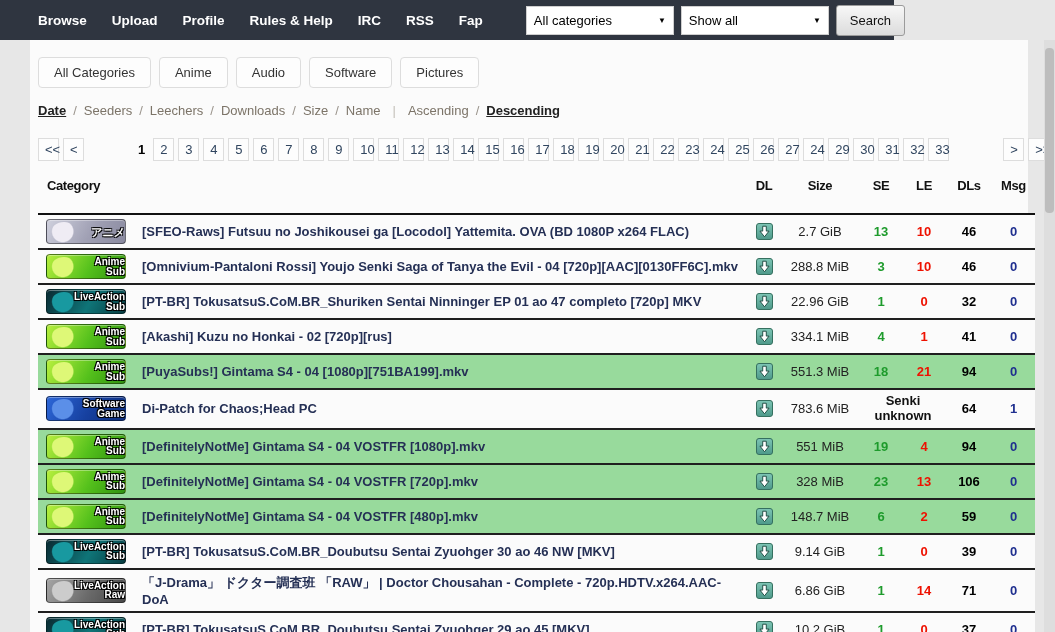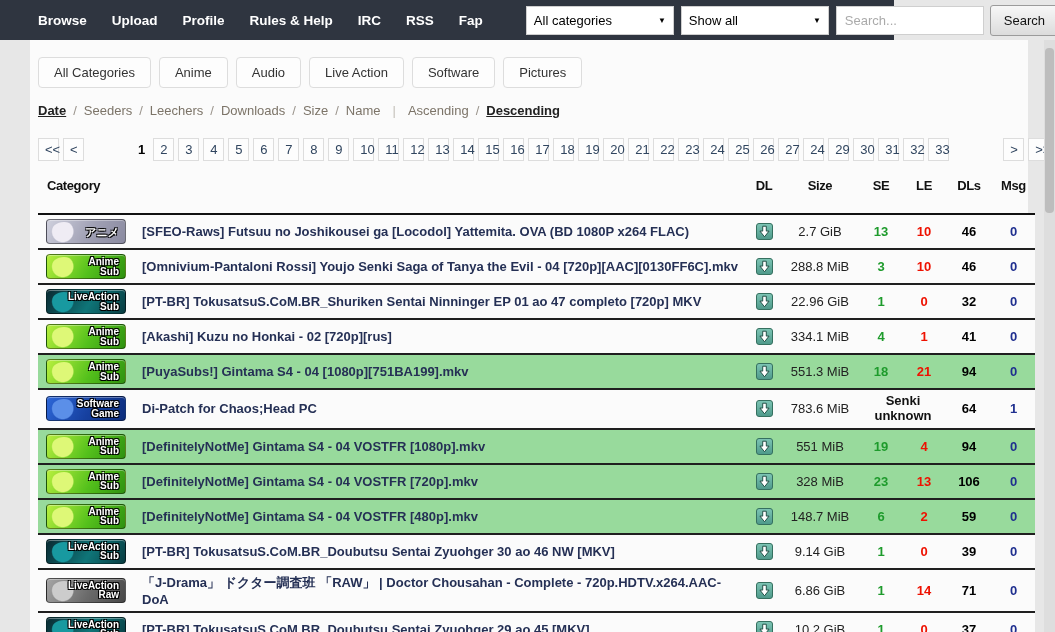--- a/index.html
+++ b/index.html
@@ -83,21 +83,21 @@
   td.se { color:#1e9b2c; font-weight:700; }
   td.le { color:#ee1100; font-weight:700; }
   td.dls { color:#000; font-weight:700; }
   td.msg { color:#1f2f8f; font-weight:700; }
   td.status { color:#111; font-weight:700; line-height:1.15; font-size:13px; }
 
   
   .caticon {
     width:80px; height:25px; border-radius:4px; border:1px solid rgba(0,0,0,.45);
     display:flex; flex-direction:column; justify-content:center; align-items:flex-end;
-    padding-right:6px; cursor:pointer; box-shadow:inset 0 1px 0 rgba(255,255,255,.35);
+    padding-right:0; cursor:pointer; box-shadow:inset 0 1px 0 rgba(255,255,255,.35);
     overflow:hidden; position:relative; margin-left:6px;
   }
   .caticon .cline {
     color:#fff; font-weight:700; font-size:10px; line-height:9.5px;
     text-shadow:-1px -1px 0 #000, 1px -1px 0 #000, -1px 1px 0 #000, 1px 1px 0 #000;
     position:relative; z-index:2; white-space:nowrap;
   }
   .caticon.one-line .cline { font-size:11px; line-height:12px; }
   .caticon::before {
     content:""; position:absolute; left:4px; top:2px; width:26px; height:21px;
@@ -146,32 +146,30 @@
     </div>
   <div class="sel-group">
     <div class="fake-select">
       <span>All categories</span>
       <span class="arrow">▼</span>
     </div>
     <div class="fake-select">
       <span>Show all</span>
       <span class="arrow">▼</span>
     </div>
-    <input class="search-input" type="text" placeholder="Search..." style="">
     <button class="search-btn">Search</button>
   </div>
 </div>
 
 <div class="container">
 
   <div class="catbuttons" id="cat-buttons">
       <div class="cbtn">All Categories</div>
       <div class="cbtn">Anime</div>
       <div class="cbtn">Audio</div>
-      <div class="cbtn">Live Action</div>
       <div class="cbtn">Software</div>
       <div class="cbtn">Pictures</div>
     </div>
 
   <div class="sortbar" id="sort-bar">
       <span class="slink active">Date</span>
       <span class="sep">/</span>
       <span class="slink">Seeders</span>
       <span class="sep">/</span>
       <span class="slink">Leechers</span>

